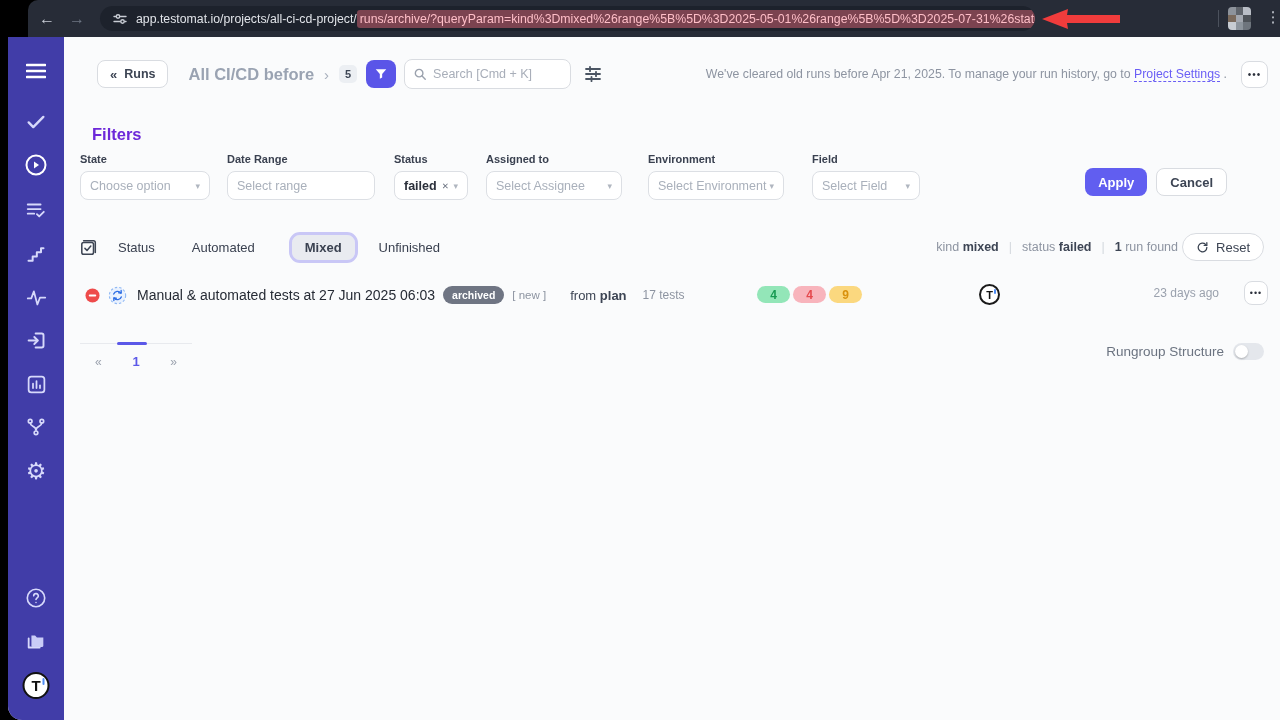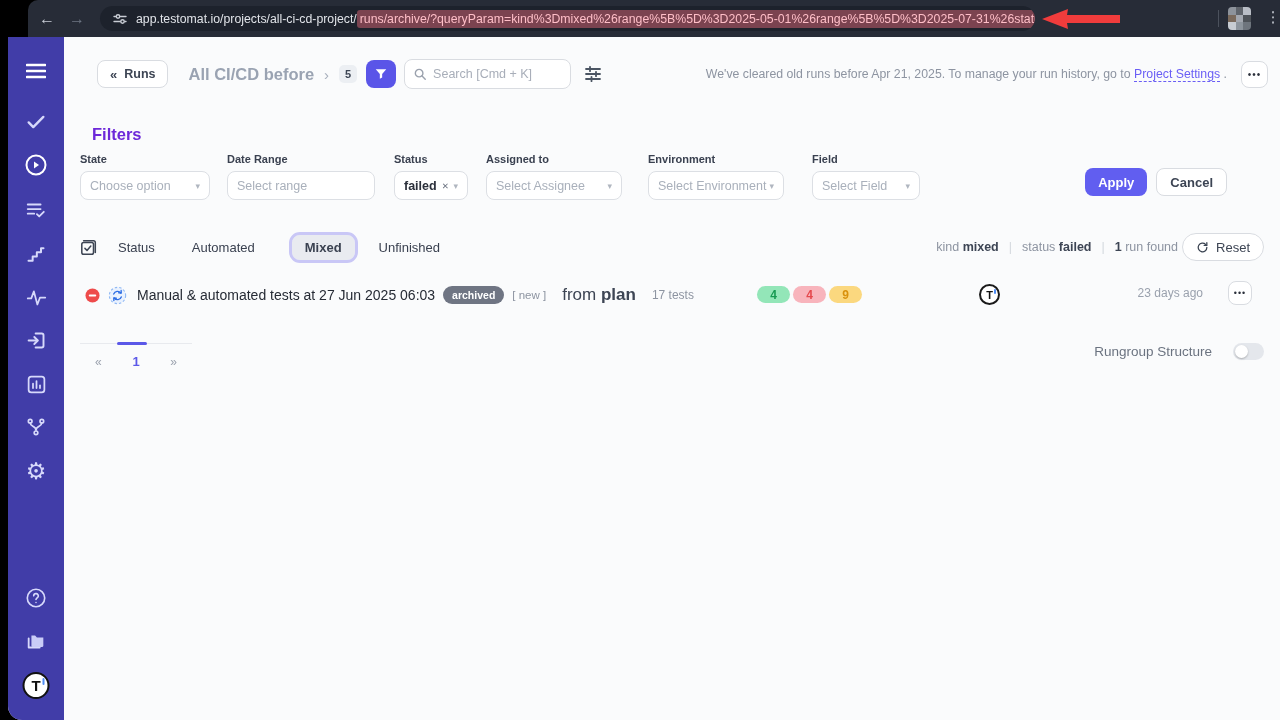--- a/index.html
+++ b/index.html
@@ -91,26 +91,26 @@
   .selall-ic { width:18px; height:18px; margin-right:20px; }
   .tab { font-size:13px; font-weight:500; color:#3a4150; margin-right:37px; cursor:pointer; }
   .tab.active { background:#e9ebf0; border-radius:8px; padding:5px 13px; margin-right:24px;
                 outline:3px solid #c9c7f6; font-weight:600; }
   .summary { margin-left:auto; display:flex; align-items:center; gap:10px; font-size:12.5px; color:#8d94a1; }
   .summary b { color:#3d4554; font-weight:700; }
   .summary .pipe { color:#d4d8de; }
   .reset-btn { height:28px; padding:0 13px; border-radius:14px; gap:7px; font-size:13px; font-weight:500; margin-left:4px; }
 
   
-  .runrow { position:absolute; left:16px; right:28px; top:243px; height:30px;text-decoration:underline; }
+  .runrow { position:absolute; left:16px; right:12px; top:243px; height:30px;text-decoration:underline; }
   .run-left { position:absolute; left:5px; top:0; height:30px; display:flex; align-items:center; gap:8px; white-space:nowrap; }
   .run-title { font-size:14px; color:#262b35; margin-left:2px; }
   .arch-badge { background:#6f7583; color:#fff; font-size:10.5px; font-weight:600; padding:3px 9px; border-radius:999px; }
   .new-badge { font-size:11.5px; color:#8d94a1; }
-  .fromplan { font-size:17px; color:#3d4554; margin-left:8px; }
+  .fromplan { font-size:13px; color:#3d4554; margin-left:16px; }
   .fromplan b { font-weight:700; }
   .tests-cnt { font-size:12px; color:#8d94a1; margin-left:8px; }
   .pills { position:absolute; left:677px; top:6px; display:flex; gap:3px; }
   .pill { width:33px; height:17px; border-radius:999px; display:flex; align-items:center; justify-content:center;
           font-size:12px; font-weight:700; }
   .pill.green { background:#93e6b8; color:#179a52; }
   .pill.red   { background:#f8b4bc; color:#e5484d; }
   .pill.yellow{ background:#fbd87f; color:#d9910d; }
   .run-logo { position:absolute; left:899px; top:4px; width:21px; height:21px; border:2px solid #1a1a1a; border-radius:50%;
               background:#fff; display:flex; align-items:center; justify-content:center; font-weight:800; font-size:11px; color:#111; }
@@ -119,21 +119,21 @@
   .run-right { position:absolute; right:0; top:1px; display:flex; align-items:center; gap:11px; }
   .time-ago { font-size:12px; color:#9aa1ad; }
   .run-more { width:24px; height:24px; border-radius:8px; font-size:9px; }
 
   
   .pager { position:absolute; left:16px; top:306px; width:112px; border-top:1px solid #e8eaee; }
   .pager-active-bar { position:absolute; left:37px; top:-2px; width:30px; height:3px; background:#5b58e8; border-radius:2px; }
   .pager-items { display:flex; justify-content:space-between; padding:10px 15px 0 15px; align-items:center; }
   .pg-arrow { color:#9aa1ad; font-size:12px; cursor:pointer; }
   .pg-num { color:#5b58e8; font-size:13px; font-weight:600; cursor:pointer; }
-  .rungroup { position:absolute; right:16px; top:306px; display:flex; align-items:center; gap:21px; }
+  .rungroup { position:absolute; right:16px; top:306px; display:flex; align-items:center; gap:9px; }
   .rg-label { font-size:13.5px; color:#6b7380; }
   .toggle { position:relative; width:31px; height:17px; background:#e4e7ec; border-radius:999px; cursor:pointer; }
   .toggle .knob { position:absolute; left:2px; top:2px; width:13px; height:13px; background:#fff; border-radius:50%;
                   box-shadow:0 1px 2px rgba(0,0,0,.25); }
 </style>
 </head>
 <body>
 
 <div class="topbar">
   <div class="chrome-bar">

